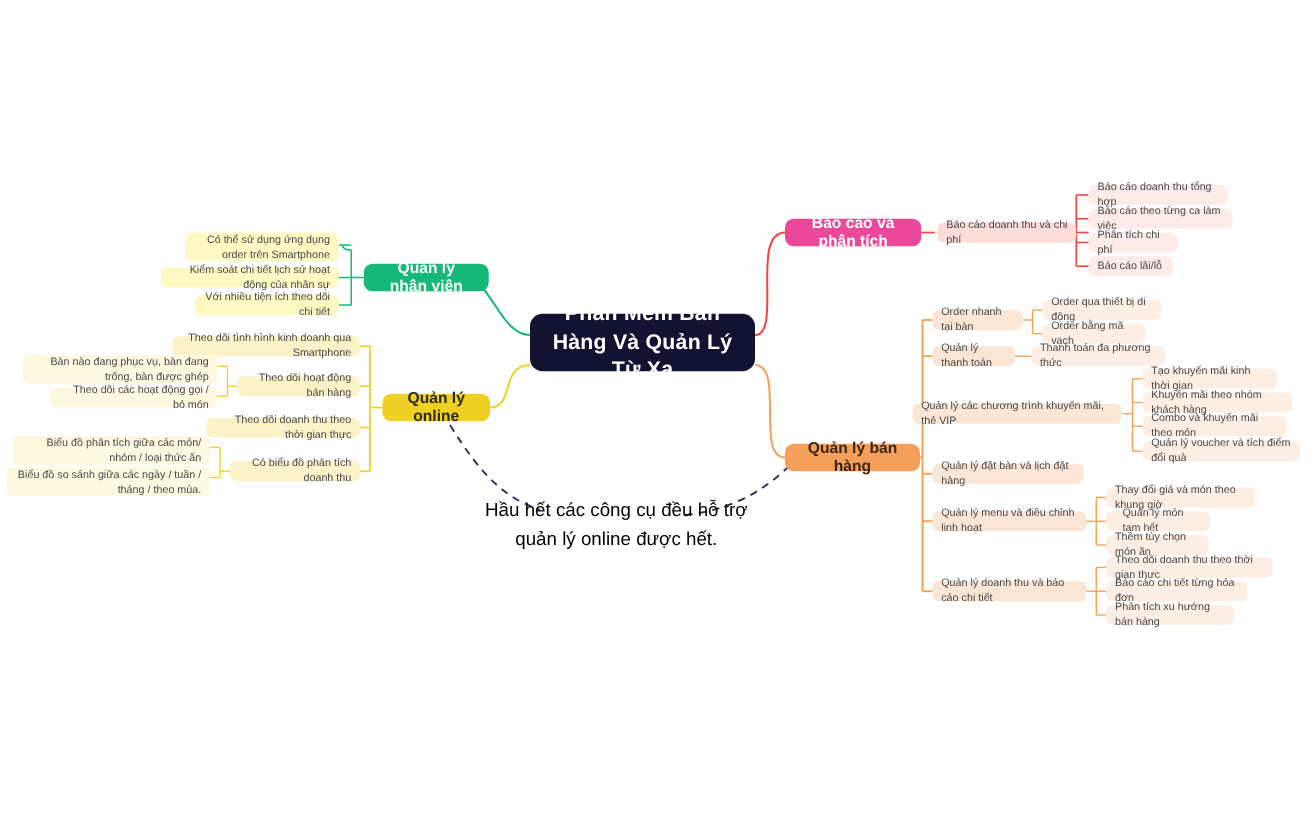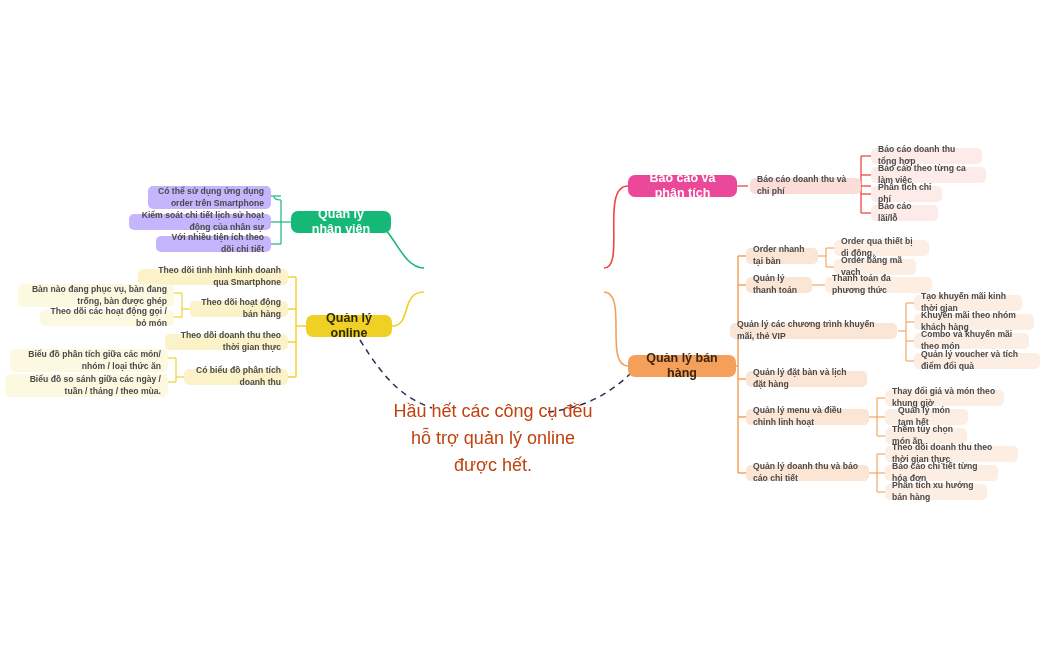--- a/index.html
+++ b/index.html
@@ -5,21 +5,21 @@
   html,body{margin:0;padding:0;}
   body{
     width:1050px;height:650px;background:#ffffff;
     font-family:"Liberation Sans",sans-serif;
     position:relative;overflow:hidden;
     -webkit-font-smoothing:antialiased;
   }
   #canvas{position:absolute;inset:0;width:1050px;height:650px;}
   svg.wires{position:absolute;left:0;top:0;width:1050px;height:650px;pointer-events:none;}
 
-  .node{position:absolute;box-sizing:border-box;font-weight:bold;}
+  .node{position:absolute;box-sizing:border-box;}
 
   
   .root{
     background:#121331;color:#ffffff;border-radius:10px;
     display:flex;align-items:center;justify-content:center;
     text-align:center;font-size:17px;font-weight:700;line-height:1.35;
     letter-spacing:.2px;padding:8px 14px;
   }
 
   
@@ -32,34 +32,34 @@
   .lvl1.yellow{background:#efd024;color:#2f2a06;}
   .lvl1.red{background:#ec4899;}
   .lvl1.orange{background:#f5a05a;color:#3b2410;}
 
   
   .chip{
     border-radius:5px;display:flex;align-items:center;
     font-size:8.6px;line-height:1.35;color:#4a4a4a;
     padding:4px 7px;box-sizing:border-box;
   }
-  .chip.g2{background:#c4b5fd;}
+  .chip.g2{background:#fef9c3;}
   .chip.y2{background:#fbf2c8;}
   .chip.y3{background:#fdf8e0;}
   .chip.r2{background:#fbdcd9;}
   .chip.r3{background:#fcebe8;}
   .chip.o2{background:#fbe5d5;}
   .chip.o3{background:#fdeee3;}
   .chip.left{justify-content:flex-end;text-align:right;}
   .chip.right{justify-content:flex-start;text-align:left;}
 
   
   .annot{
-    position:absolute;text-align:center;color:#c2410c;
-    font-size:18px;line-height:1.5;width:210px;
+    position:absolute;text-align:center;color:#000000;
+    font-size:15px;line-height:1.5;width:210px;
   }
 </style>
 </head>
 <body>
 
 <div id="canvas">
 
   <svg class="wires" viewBox="0 0 1050 650">
 
     <path d="M424,268 C400,268 392,222 372,222" fill="none" stroke="#16b877" stroke-width="1.6"></path>
@@ -133,20 +133,21 @@
     <path d="M869,473 L877,473" stroke="#f5a05a" stroke-width="1.1" fill="none"></path>
     <path d="M877,454 L877,492" stroke="#f5a05a" stroke-width="1.1" fill="none"></path>
     <path d="M877,454 L885,454" stroke="#f5a05a" stroke-width="1.1" fill="none"></path>
     <path d="M877,473 L885,473" stroke="#f5a05a" stroke-width="1.1" fill="none"></path>
     <path d="M877,492 L885,492" stroke="#f5a05a" stroke-width="1.1" fill="none"></path>
 
     <path d="M360,340 C386,382 404,398 432,408" fill="none" stroke="#2b2f55" stroke-width="1.5" stroke-dasharray="6 5"></path>
     <path d="M548,412 C586,408 612,392 632,372" fill="none" stroke="#2b2f55" stroke-width="1.5" stroke-dasharray="6 5"></path>
   </svg>
 
+  <div class="node root" style="left:424px;top:251px;width:180px;height:46px;">Phần Mềm Bán Hàng Và Quản Lý Từ Xa</div>
 
   <div class="node lvl1 green" style="left:291px;top:211px;width:100px;height:22px;">Quản lý nhân viên</div>
 
   <div class="node chip g2 left" style="left:148px;top:186px;width:123px;height:23px;">Có thể sử dụng ứng dụng order trên Smartphone</div>
   <div class="node chip g2 left" style="left:129px;top:214px;width:142px;height:16px;">Kiểm soát chi tiết lịch sử hoạt động của nhân sự</div>
   <div class="node chip g2 left" style="left:156px;top:236px;width:115px;height:16px;">Với nhiều tiện ích theo dõi chi tiết</div>
 
   <div class="node lvl1 yellow" style="left:306px;top:315px;width:86px;height:22px;">Quản lý online</div>
 
   <div class="node chip y2 left" style="left:138px;top:269px;width:150px;height:16px;">Theo dõi tình hình kinh doanh qua Smartphone</div>

